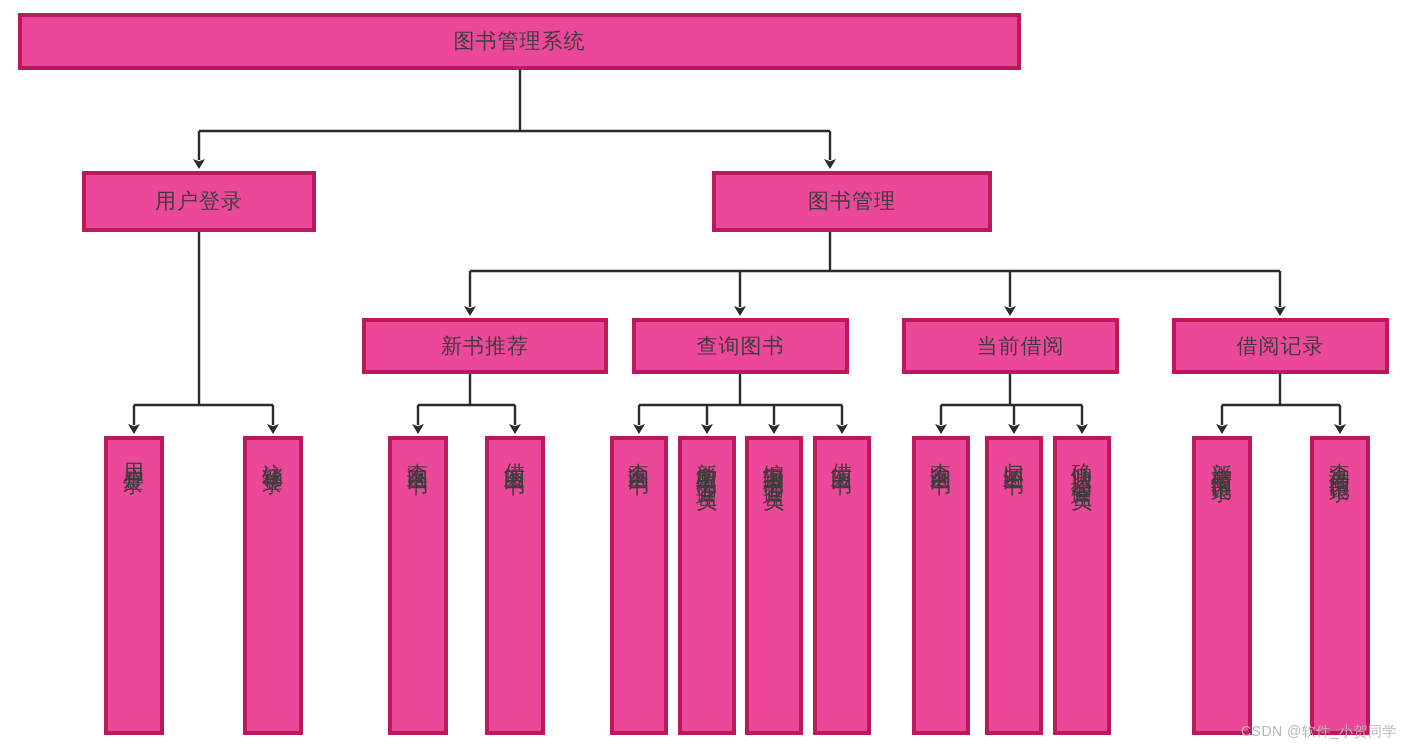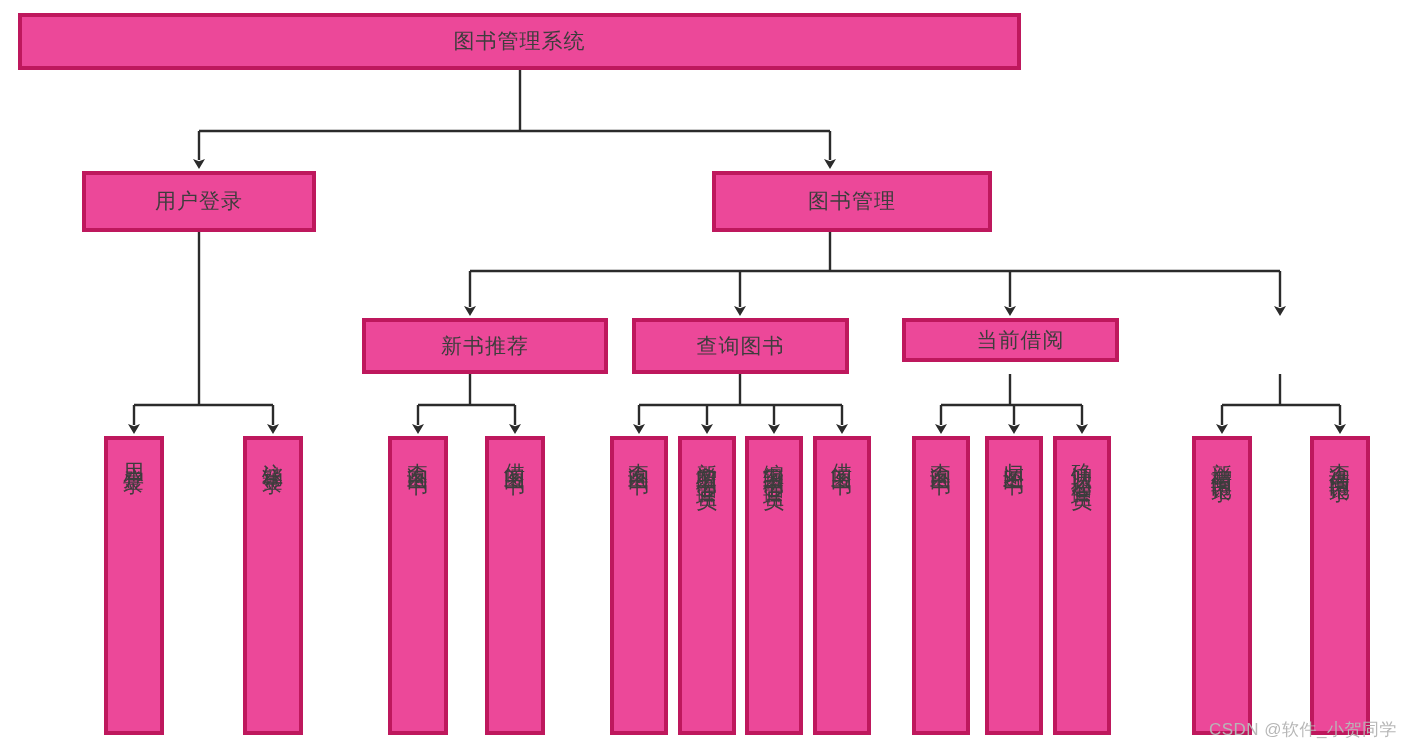--- a/index.html
+++ b/index.html
@@ -53,21 +53,21 @@
     font-size: 21px;
     letter-spacing: 4px;
     line-height: 1;
     white-space: nowrap;
   }
   #watermark {
     position: absolute;
     right: 8px;
     bottom: 6px;
     color: #b7b7b7;
-    font-size: 17px;
+    font-size: 14px;
     letter-spacing: 0.5px;
     z-index: 5;
     white-space: nowrap;
     user-select: none;
   }
 </style>
 </head>
 <body>
 
 <div id="canvas">
@@ -133,22 +133,25 @@
   <div class="node" id="n-l2-1" style="left: 712px; top: 171px; width: 280px; height: 61px;">
     <span class="label">图书管理</span>
   </div>
 
   <div class="node" id="n-l3-0" style="left: 362px; top: 318px; width: 246px; height: 56px;">
     <span class="label">新书推荐</span>
   </div>
   <div class="node" id="n-l3-1" style="left: 632px; top: 318px; width: 217px; height: 56px;">
     <span class="label">查询图书</span>
   </div>
-  <div class="node" id="n-l3-2" style="left: 902px; top: 318px; width: 217px; height: 44px; padding-left: 20px;">
+  <div class="node" id="n-l3-2" style="left: 902px; top: 318px; width: 217px; height: 56px; padding-left: 20px;">
     <span class="label">当前借阅</span>
+  </div>
+  <div class="node" id="n-l3-3" style="left: 1172px; top: 318px; width: 217px; height: 56px;">
+    <span class="label">借阅记录</span>
   </div>
 
   <div class="node leaf" id="n-leaf-0" style="left: 104px; top: 436px; width: 60px; height: 299px;">
     <span class="label">用户登录</span>
   </div>
   <div class="node leaf" id="n-leaf-1" style="left: 243px; top: 436px; width: 60px; height: 299px;">
     <span class="label">注销登录</span>
   </div>
   <div class="node leaf" id="n-leaf-2" style="left: 388px; top: 436px; width: 60px; height: 299px;">
     <span class="label">查询图书</span>

